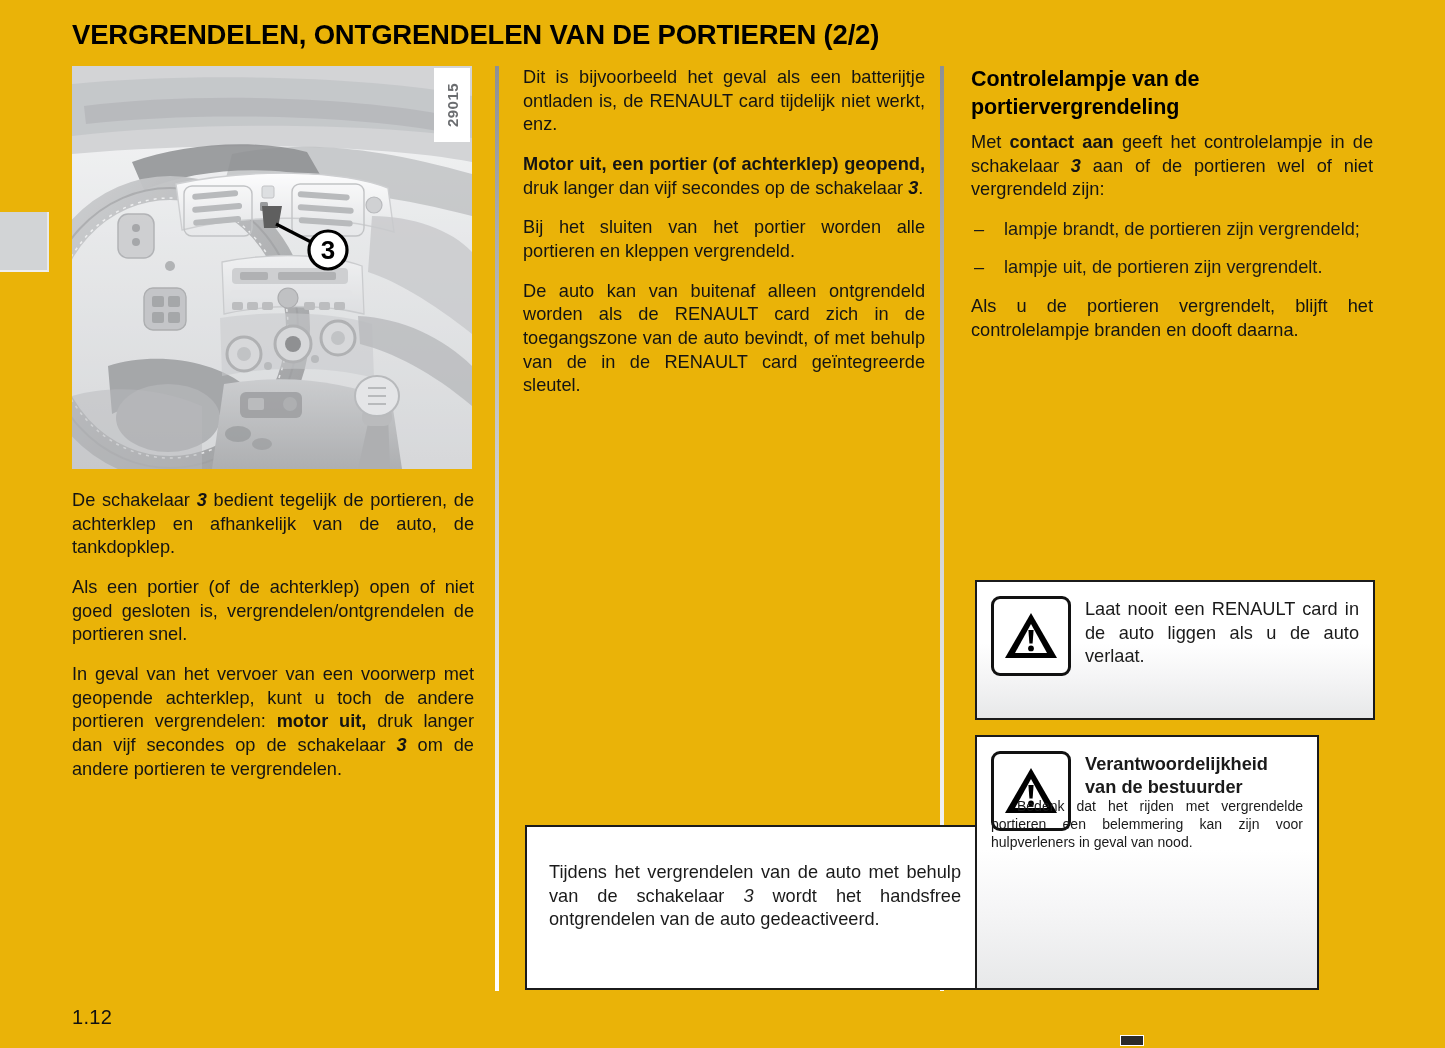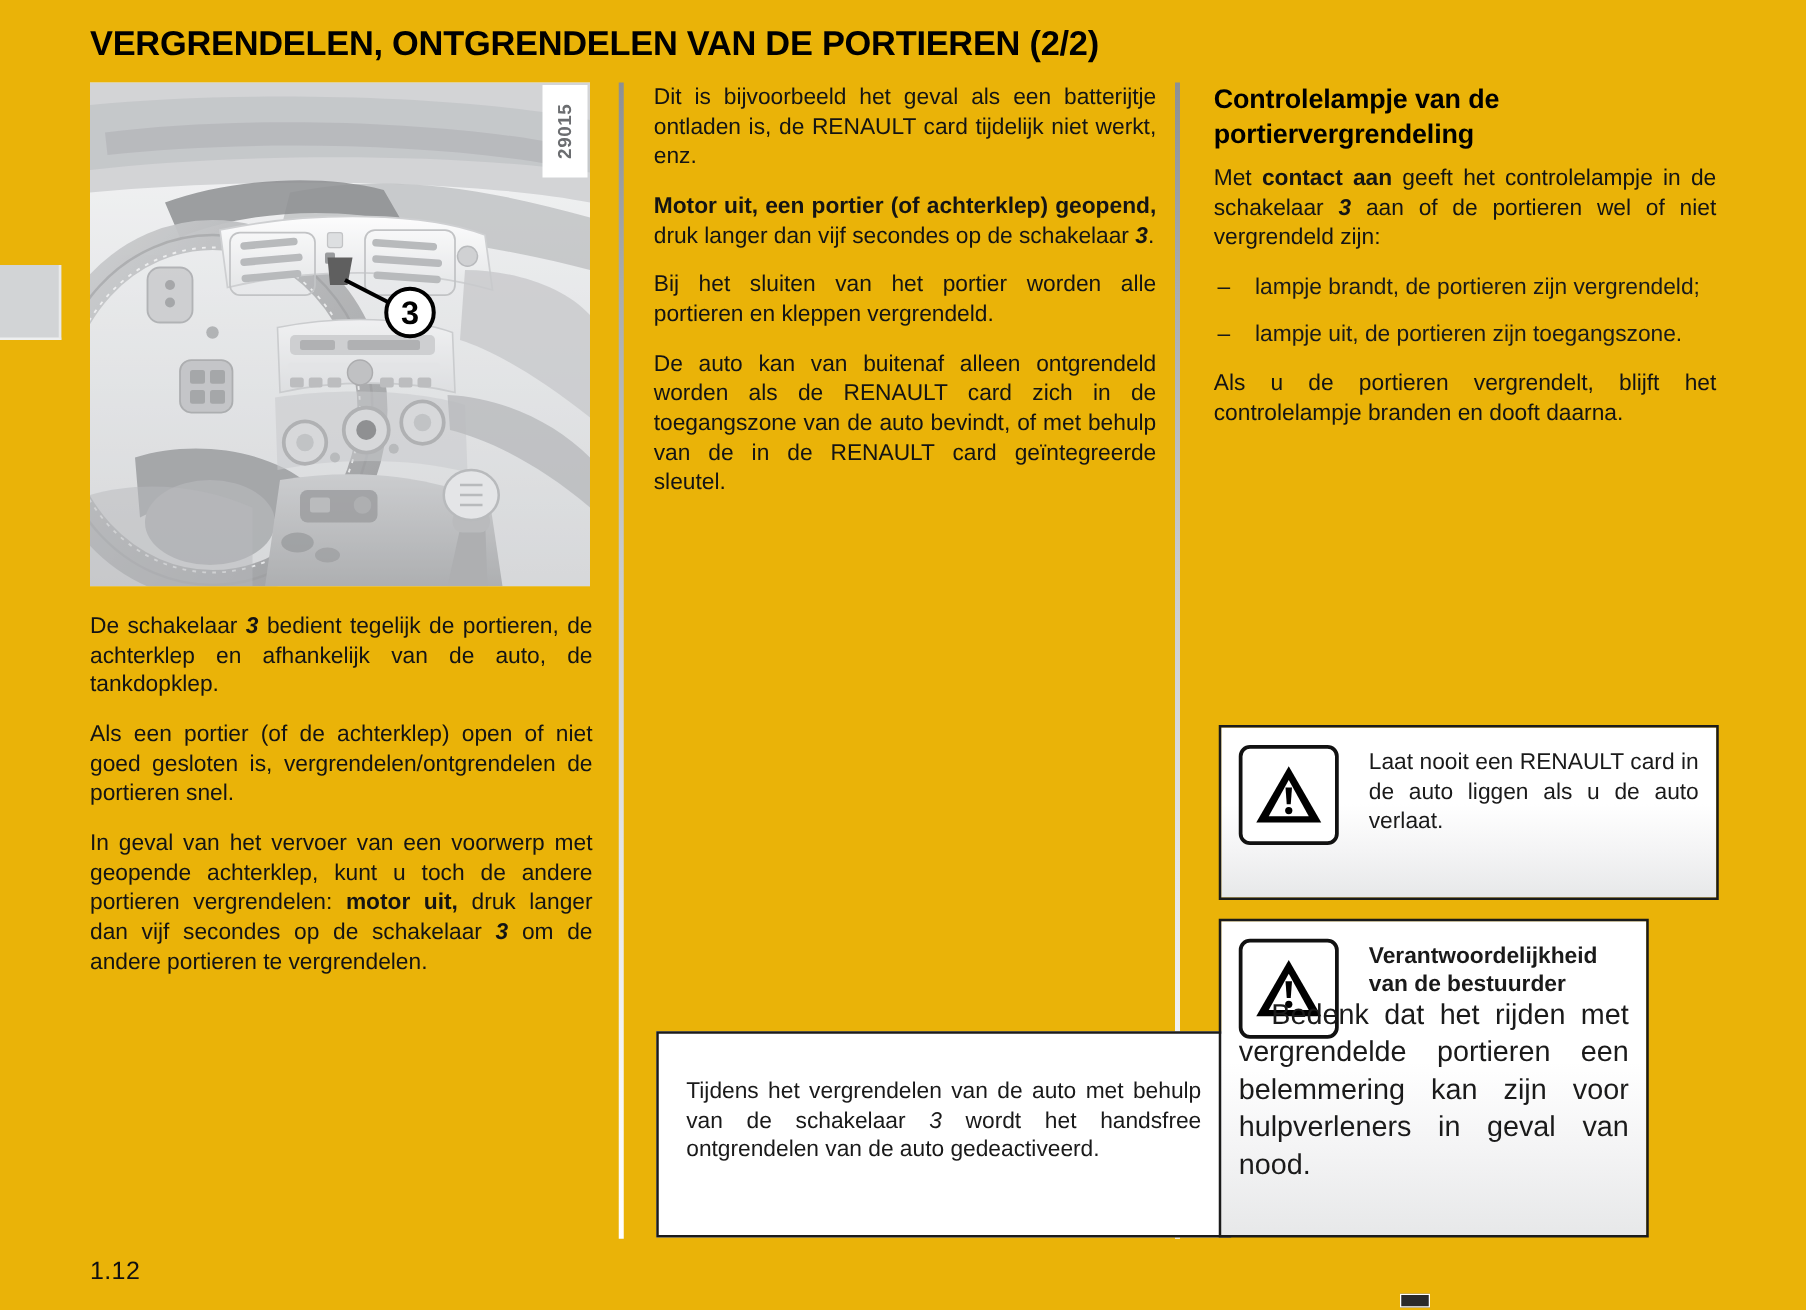--- a/index.html
+++ b/index.html
@@ -163,21 +163,21 @@
   .warn-box {
     border: 2.5px solid #1b1b1b;
     box-sizing: border-box;
     background: linear-gradient(to bottom, #ffffff 0%, #ffffff 45%, #f4f4f5 72%, #e7e8e9 100%);
     padding: 14px 14px 14px 14px;
     position: relative;
   }
   .warn-inner {
     display: flex;
     align-items: flex-start;
-    gap: 24px;
+    gap: 14px;
   }
   .warn-icon {
     flex: 0 0 auto;
     width: 74px;
     height: 74px;
     border: 3px solid #111;
     border-radius: 9px;
     background: #fff;
     display: flex;
     align-items: center;
@@ -193,21 +193,21 @@
     line-height: 1.28;
     margin: 0 0 13px 0;
   }
   .warn-text p {
     font-size: 18.2px;
     line-height: 1.30;
     margin: 0;
     text-align: justify;
   }
   .warn-body-full {
-    font-size: 23px;
+    font-size: 14px;
     line-height: 1.30;
     margin: 0;
     text-align: justify;
   }
   .indent-first { text-indent: 26px; }
 
   
   .folio {
     position: absolute;
     left: 72px;
@@ -422,21 +422,21 @@
 
     <p class="body">Met <b>contact aan</b> geeft het controlelampje in de schakelaar <i>3</i> aan of de portieren wel of niet vergrendeld zijn:</p>
 
     <ul class="dash">
       <li>
         <span class="dash-mark">–</span>
         <span>lampje brandt, de portieren zijn vergrendeld;</span>
       </li>
       <li>
         <span class="dash-mark">–</span>
-        <span>lampje uit, de portieren zijn toegangszone.</span>
+        <span>lampje uit, de portieren zijn vergrendelt.</span>
       </li>
     </ul>
 
     <p class="body">Als u de portieren vergrendelt, blijft het controlelampje branden en dooft daarna.</p>
   </div>
 
   <div class="warn-box" style="position:absolute;left:975px;top:580px;width:400px;height:140px;">
     <div class="warn-inner">
       <div class="warn-icon">
         <svg width="56" height="52" viewBox="0 0 56 52">

